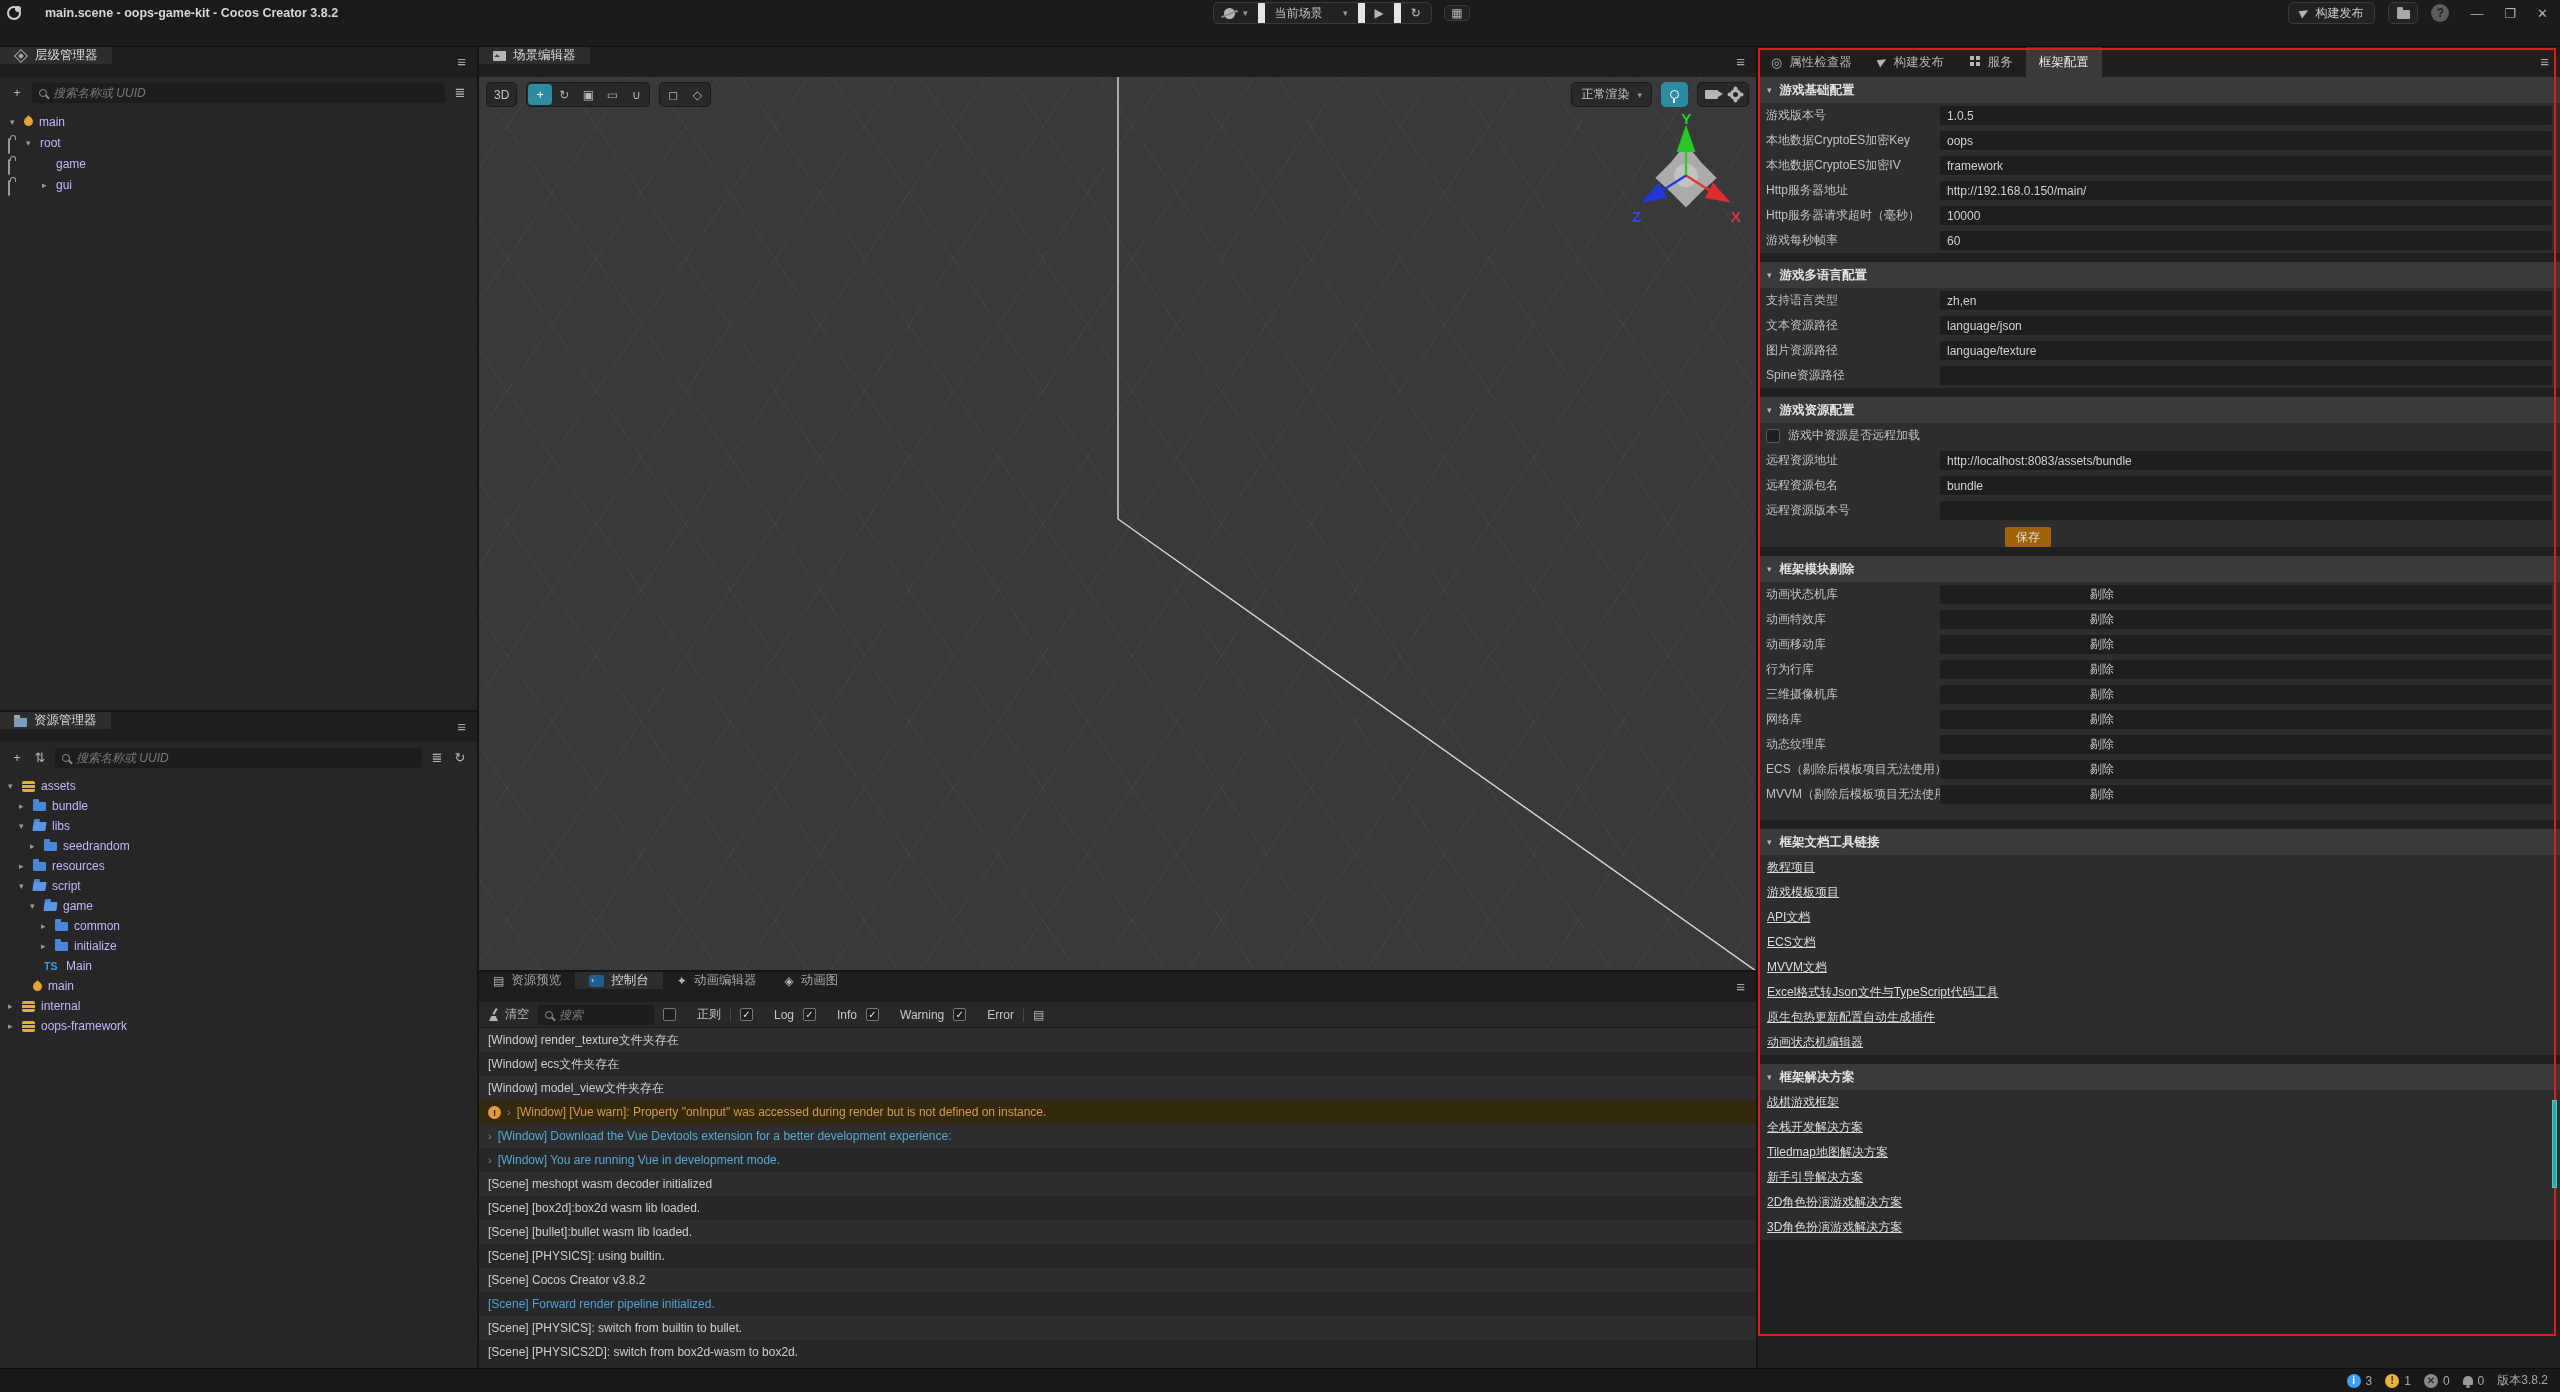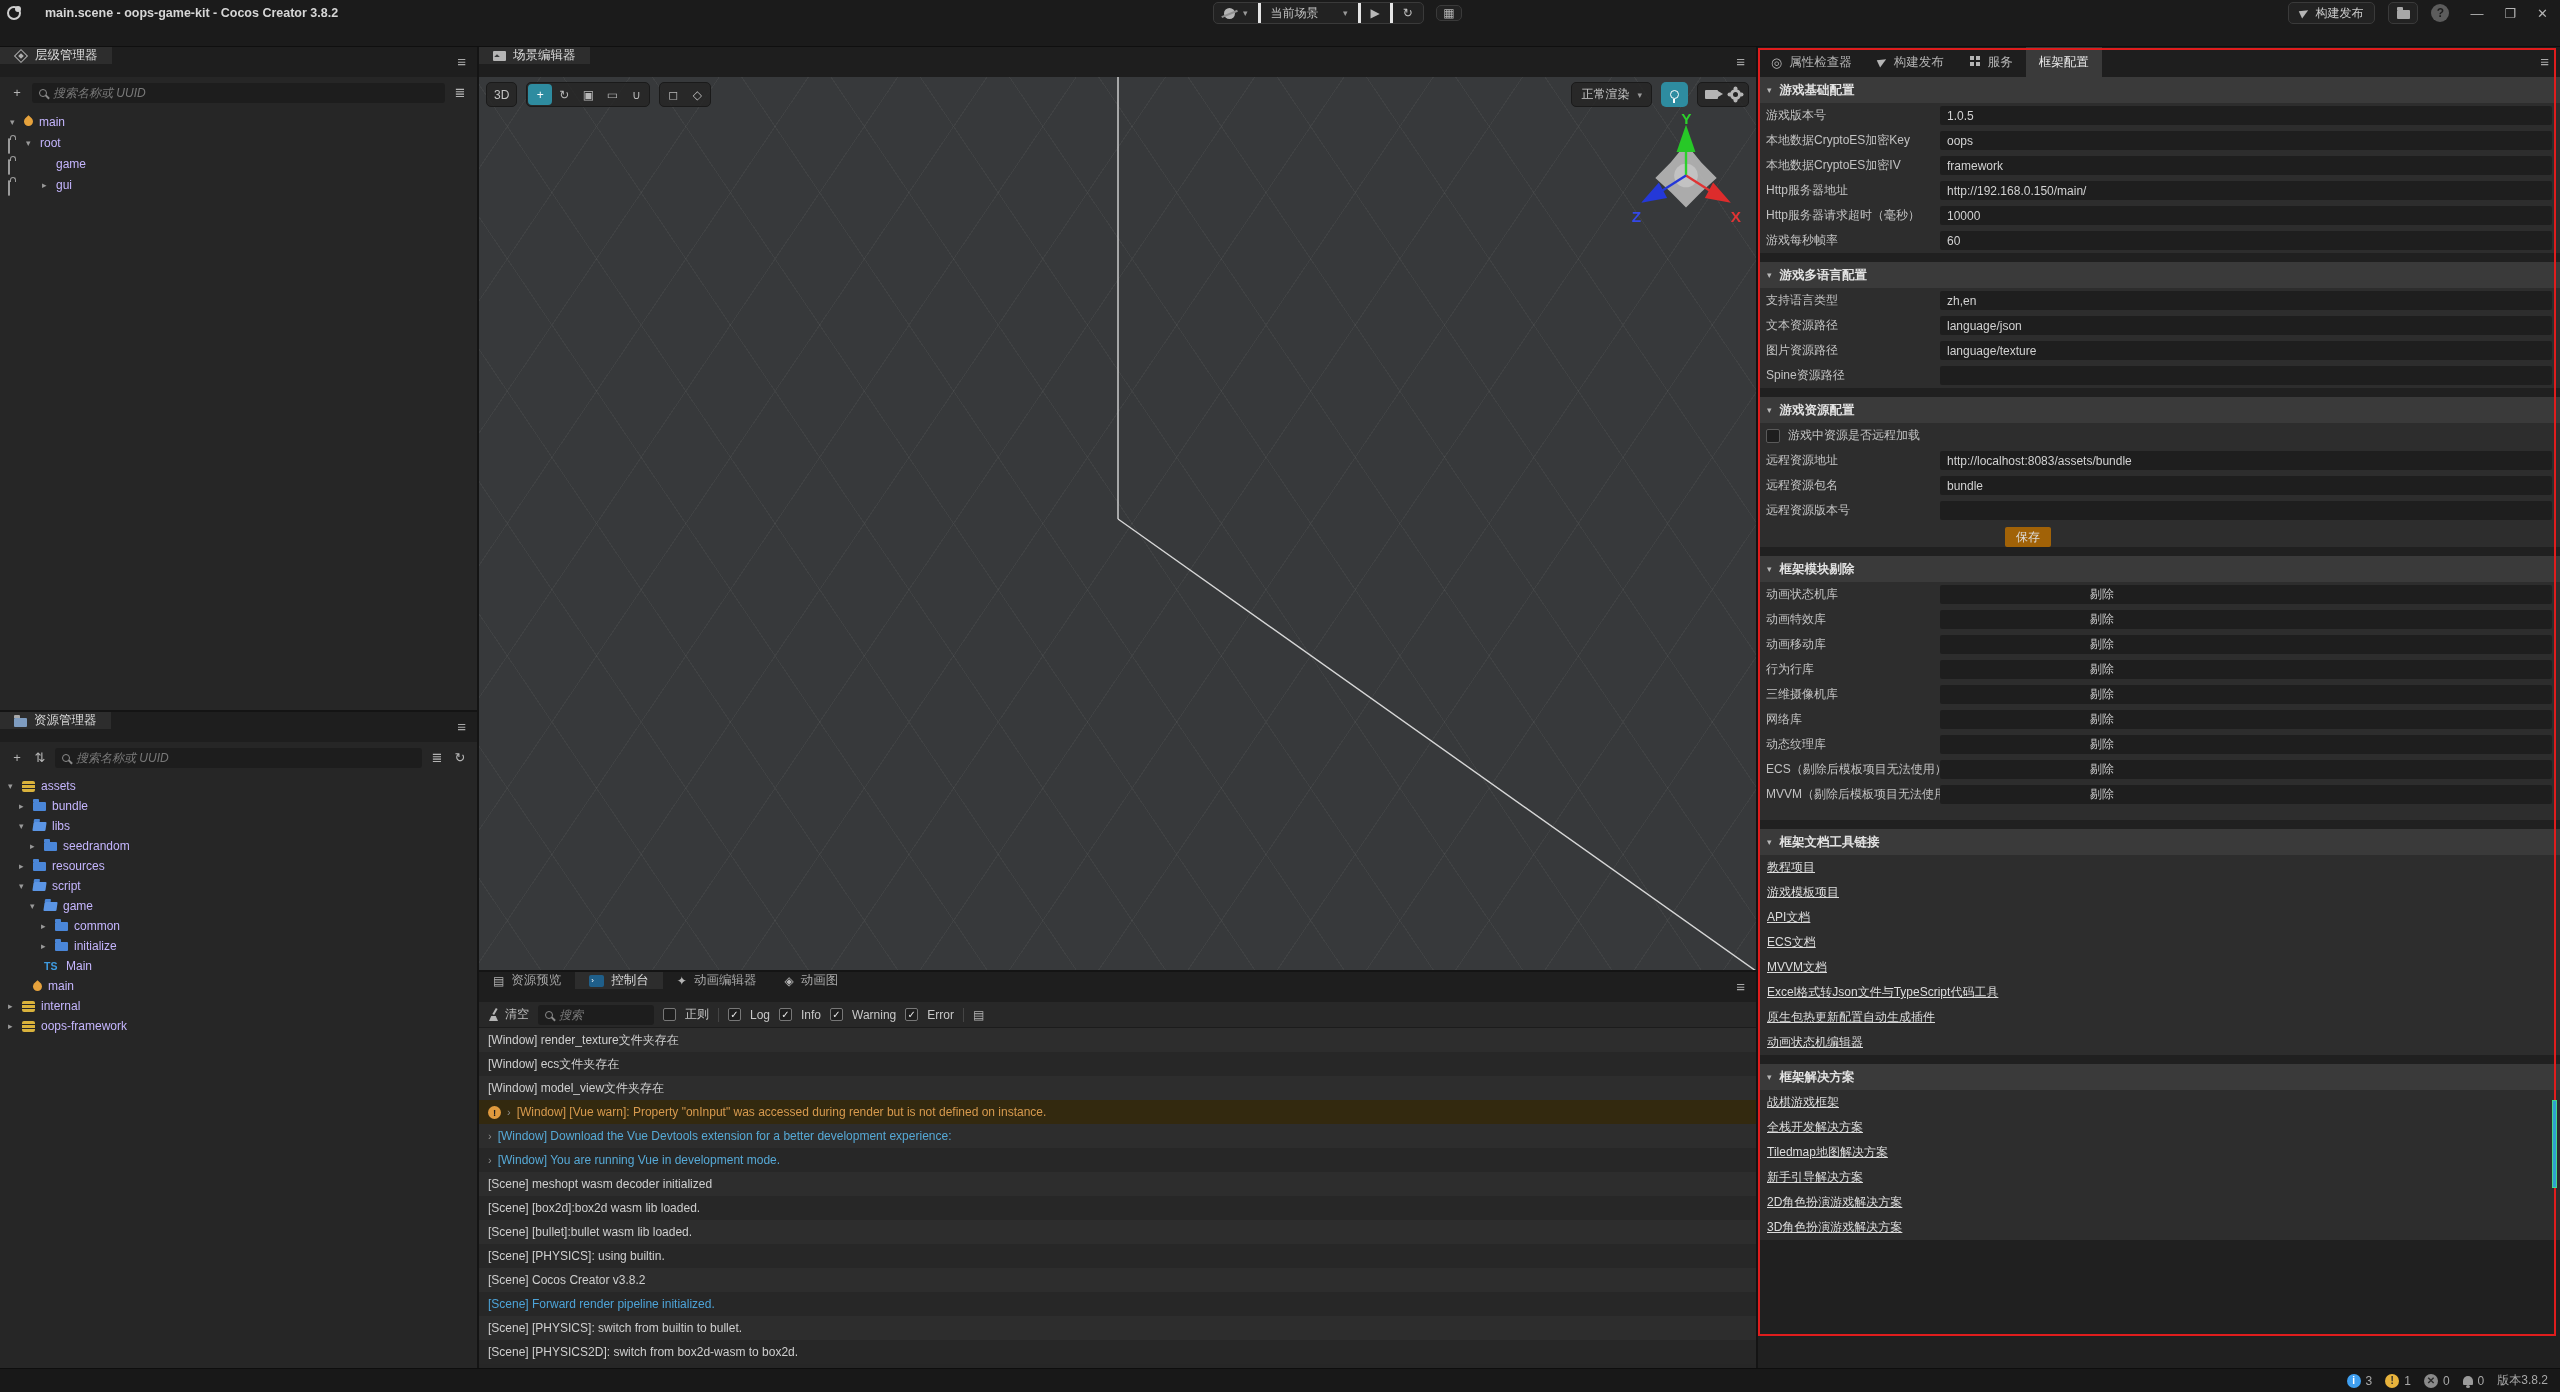--- a/index.html
+++ b/index.html
@@ -7,21 +7,21 @@
     font-family:"Liberation Sans", sans-serif; color:#c8c8c8; font-size:12px; }
 
   
   .titlebar { position:relative; height:26px; background:#1b1b1b; display:flex; align-items:center;gap:16px; }
   .logo { width:14px; height:14px; border-radius:50%; border:2px solid #cfcfcf; position:relative; margin:0 8px 0 7px; }
   .logo::after { content:""; position:absolute; width:6px; height:6px; border-radius:50%; background:#cfcfcf; right:-2px; top:-2px; }
   .apptitle { font-weight:bold; color:#d6d6d6; font-size:12.5px; }
   .tc { position:absolute; left:1213px; top:2px; display:flex; gap:12px; align-items:center; }
   .tgroup { display:flex; align-items:center; background:#222; border:1px solid #3a3a3a; border-radius:5px; height:22px; }
   .tseg { display:flex; align-items:center; gap:8px; padding:0 10px; height:100%; color:#c2c2c2; }
-  .tseg + .tseg { border-left:3px solid #e5e5e5; }
+  .tseg + .tseg { border-left:7px solid #e5e5e5; }
   .planet { width:11px; height:11px; border-radius:50%; background:#b5b5b5; position:relative; }
   .planet::after { content:""; position:absolute; left:-3px; top:5px; width:17px; height:1.5px; background:#8f8f8f; transform:rotate(-22deg); }
   .chev-sm { font-size:9px; color:#9a9a9a; }
   .play { color:#b9b9b9; font-size:12px; }
   .qr { width:26px; justify-content:center; }
   .tr { position:absolute; right:8px; top:2px; display:flex; align-items:center; gap:13px; height:22px; }
   .buildbtn { display:flex; align-items:center; gap:6px; height:22px; padding:0 11px; background:#222; border:1px solid #3a3a3a; border-radius:5px; color:#c9c9c9; }
   .plane { width:0; height:0; border-left:9px solid #b5b5b5; border-top:3px solid transparent; border-bottom:5px solid transparent; transform:rotate(-25deg); }
   .sqbtn { width:30px; height:22px; background:#222; border:1px solid #3a3a3a; border-radius:5px; display:flex; align-items:center; justify-content:center; }
   .helpbtn { width:18px; height:18px; border-radius:50%; background:#5c5c5c; color:#1d1d1d; font-weight:bold; display:flex; align-items:center; justify-content:center; }
@@ -103,21 +103,21 @@
   .gizmo { position:absolute; right:10px; top:36px; width:120px; height:118px; }
 
   
   .ctools { height:26px; background:#282828; border-bottom:1px solid #1c1c1c; display:flex; align-items:center; gap:9px; padding:0 9px; flex:none; }
   .clearbtn { display:flex; align-items:center; gap:5px; color:#bbb; }
   .broom { position:relative; width:12px; height:13px; }
   .broom::before { content:""; position:absolute; left:6px; top:0; width:2px; height:7px; background:#b5b5b5; transform:rotate(30deg); }
   .broom::after { content:""; position:absolute; left:1px; bottom:0; width:9px; height:5px; background:#b5b5b5; clip-path:polygon(25% 0,75% 0,100% 100%,0 100%); }
   .csearch { width:116px; flex:none; }
   .cbox { width:13px; height:13px; border:1px solid #777; border-radius:2px; background:#1e1e1e; display:inline-flex; align-items:center; justify-content:center; font-size:10px; color:#e8e8e8; flex:none; }
-  .filter { display:flex; align-items:center; gap:9px; color:#c8c8c8; }
+  .filter { display:flex; align-items:center; gap:21px; color:#c8c8c8; }
   .filter.checked .cbox::before { content:"✓"; }
   .vsep { width:1px; height:14px; background:#454545; }
   .logs { flex:1; overflow:hidden; }
   .log { height:24px; display:flex; align-items:center; gap:6px; padding:0 9px; color:#cfcfcf; }
   .log:nth-child(odd) { background:#2d2d2d; }
   .log:nth-child(even) { background:#272727; }
   .log .chevl { display:none; color:#8f8f8f; font-size:11px; }
   .log .wicon { display:none; width:13px; height:13px; border-radius:50%; background:#e09a3e; color:#1c1c1c; font-weight:bold; font-size:9.5px; align-items:center; justify-content:center; flex:none; }
   .log.warn { background:#33290f; color:#d79a4e; }
   .log.warn .wicon { display:inline-flex; }

